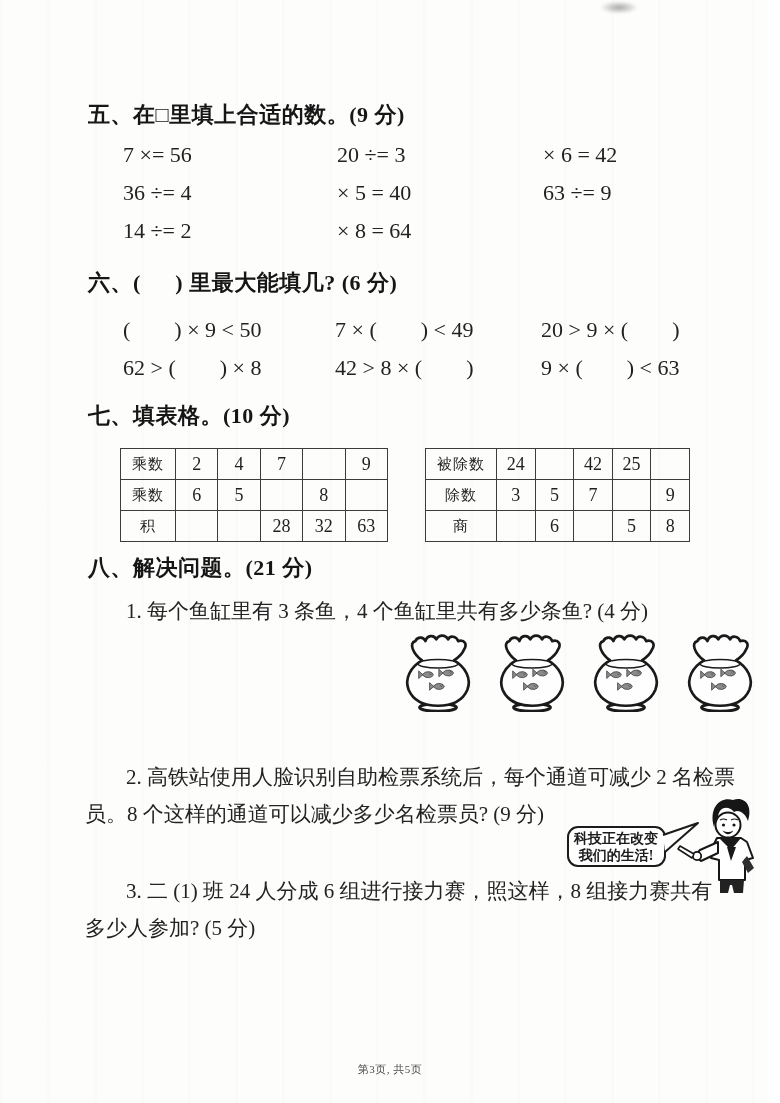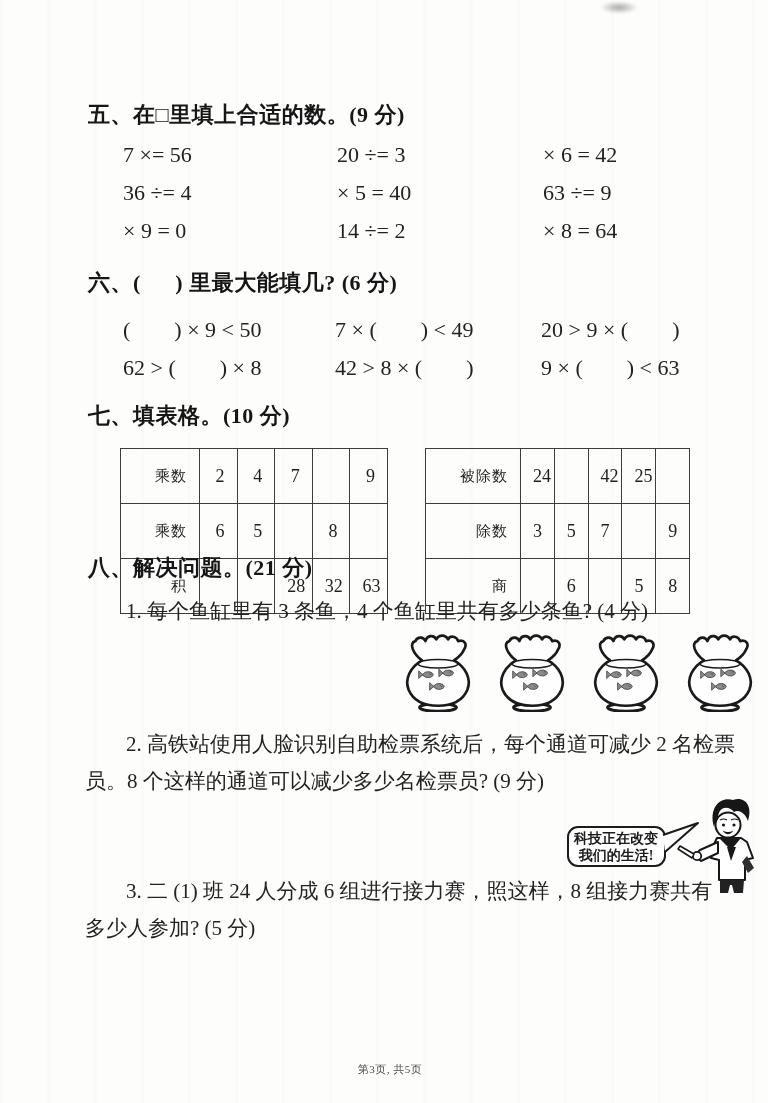--- a/index.html
+++ b/index.html
@@ -35,21 +35,21 @@
   .eq .pre{margin-right:0;}
   .eq .post{margin-left:0;}
   
   .grid6{left:123px;top:311px;grid-template-columns:212px 206px auto;grid-auto-rows:38px;}
   .ineq{display:flex;align-items:center;white-space:pre;}
   
   table.fill{
     position:absolute;border-collapse:collapse;table-layout:fixed;
     font-size:18px;color:#1f1f1f;text-align:center;
   }
-  table.fill td{border:1.2px solid #3c3c3c;height:30px;padding:12px;overflow:hidden;text-align:right;}
+  table.fill td{border:1.2px solid #3c3c3c;height:30px;padding:0;overflow:hidden;}
   table.fill td.th{font-size:15px;letter-spacing:1px;}
   .t1{left:120px;top:448px;width:268px;}
   .t1 td.th{width:54px;}
   .t2{left:425px;top:448px;width:265px;}
   .t2 td.th{width:70px;}
   
   .problem{
     position:absolute;font-size:21px;color:#232323;line-height:37px;
     white-space:nowrap;
   }
@@ -90,23 +90,20 @@
         <span class="post">= 4</span>
       </div>
     <div class="eq">
         <span class="post">× 5 = 40</span>
       </div>
     <div class="eq">
         <span class="pre">63 ÷</span>
         <span class="post">= 9</span>
       </div>
     <div class="eq">
-        <span class="post">× 9 = 0</span>
-      </div>
-    <div class="eq">
         <span class="pre">14 ÷</span>
         <span class="post">= 2</span>
       </div>
     <div class="eq">
         <span class="post">× 8 = 64</span>
       </div>
   </div>
 
   <div class="sec-heading" style="top:268px">六、(   ) 里最大能填几?  (6 分)</div>
   <div class="eq-grid grid6">
@@ -264,21 +261,21 @@
           </g>
         <g transform="translate(50,62)">
             <path d="M-5,0 L-10,-4.5 L-10,4.5 Z"></path>
             <path d="M-6,0 Q-2,-4.5 3,-3.5 Q7,-2.5 7.5,0 Q7,2.5 3,3.5 Q-2,4.5 -6,0 Z"></path>
             <circle cx="4" cy="-1" r="0.9" fill="#fff"></circle>
           </g>
       </g>
     </svg>
   </div>
 
-  <div class="pwrap" style="top:726px">
+  <div class="pwrap" style="top:759px">
     <div class="l1">2. 高铁站使用人脸识别自助检票系统后，每个通道可减少 2 名检票</div>
     <div class="l2">员。8 个这样的通道可以减少多少名检票员?  (9 分)</div>
   </div>
 
   <div class="cartoon">
     <svg width="230" height="115" viewBox="0 0 230 115">
 
       <rect x="18" y="33" width="97" height="39" rx="10" fill="#fff" stroke="#1b1b1b" stroke-width="2"></rect>
       <path d="M113,41 L148,29 L115,58" fill="#fff" stroke="#1b1b1b" stroke-width="2" stroke-linejoin="round"></path>
       <text class="bubble-text" x="66" y="49" text-anchor="middle">科技正在改变</text>

